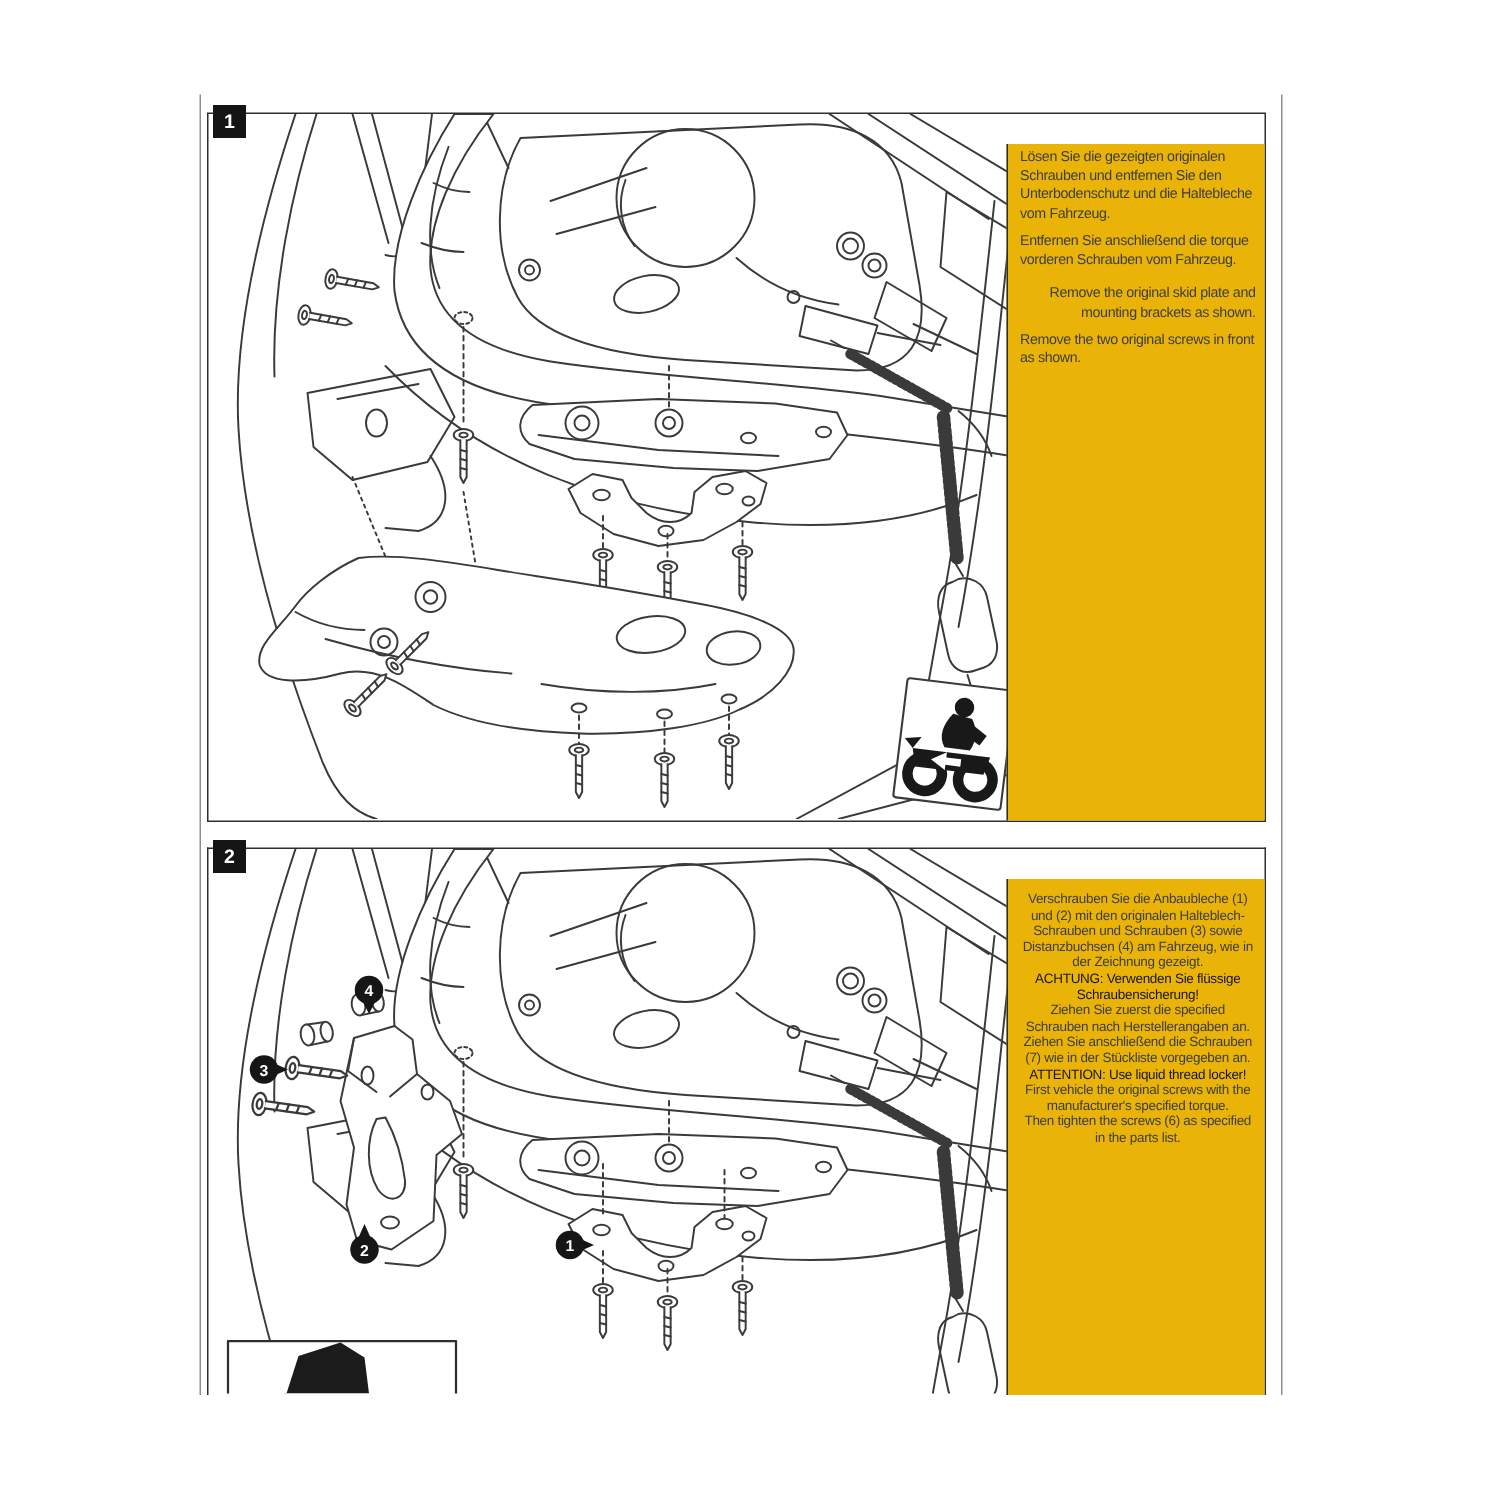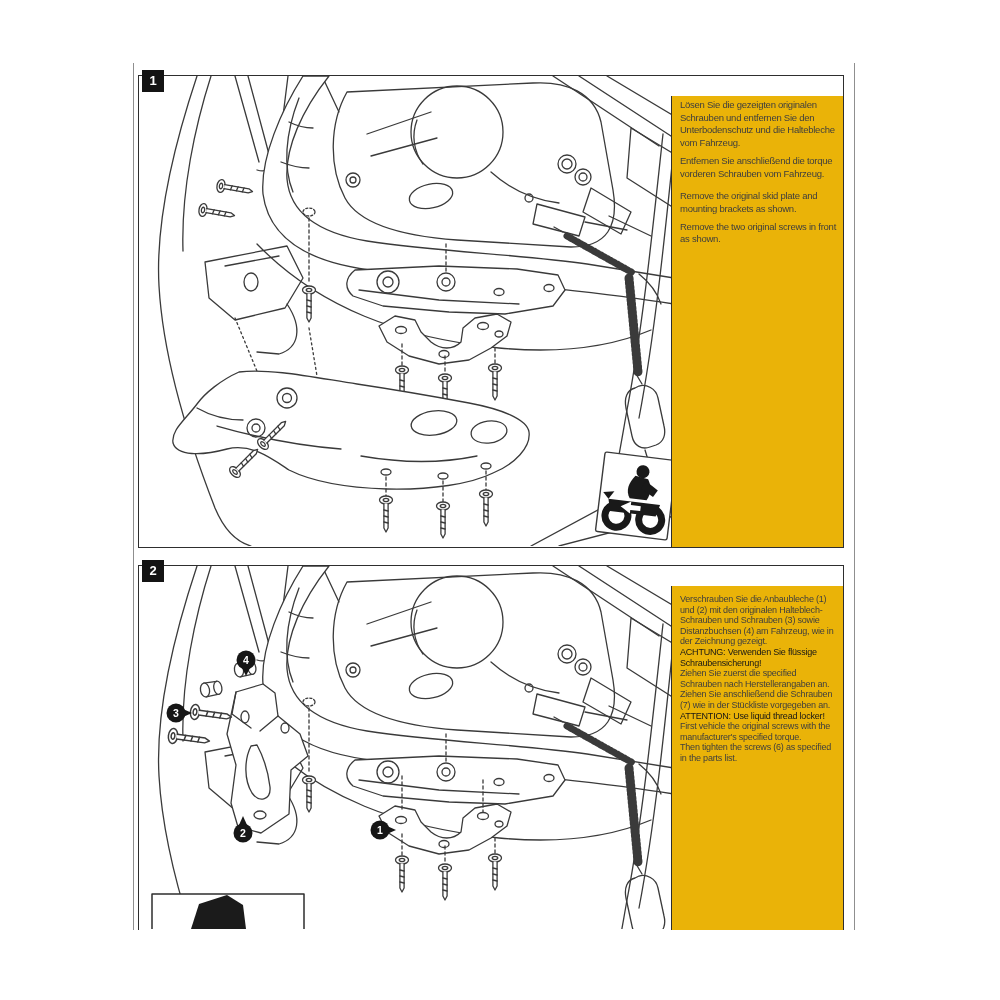--- a/index.html
+++ b/index.html
@@ -13,22 +13,22 @@
   .panel-1{top:12px;height:473px;}
   .panel-2{top:502px;height:365px;border-bottom:none;}
   .drawing{position:absolute;left:0;top:0;width:535px;height:100%;overflow:hidden;}
   .instructions{position:absolute;left:532px;top:0;bottom:0;right:0;
                 border-left:1.5px solid #2e2e2e;background:#eab308;
                 padding:3px 6px 0 8px;color:#3e3e3e;margin-top:20px;}
   .panel-1 .instructions{font-size:9.5px;line-height:12.7px;letter-spacing:-0.25px;}
   .panel-2 .instructions{font-size:9px;line-height:10.6px;letter-spacing:-0.2px;padding-top:8px;}
   .instructions p{margin:0;}
   .panel-1 .instructions p{margin-bottom:5px;}
-  .panel-1 .instructions p.en-first{margin-top:10px;}
-  .panel-2 .instructions p{margin-bottom:0;}
+  .panel-1 .instructions p.en-first{margin-top:10px;text-align:right;}
+  .panel-2 .instructions p{margin-bottom:0;text-align:center;}
   .panel-2 .instructions p.gap-top{margin-top:4.5px;}
   .panel-2 .instructions p.en-first{margin-top:17px;}
   .warn{font-weight:normal;color:#161616;}
   .step-badge{position:absolute;left:3px;top:-6px;width:22px;height:22px;
               background:#141414;color:#fff;font-weight:bold;font-size:13px;
               line-height:22px;text-align:center;z-index:5;}
   svg{display:block;}
 </style>
 </head>
 <body>

